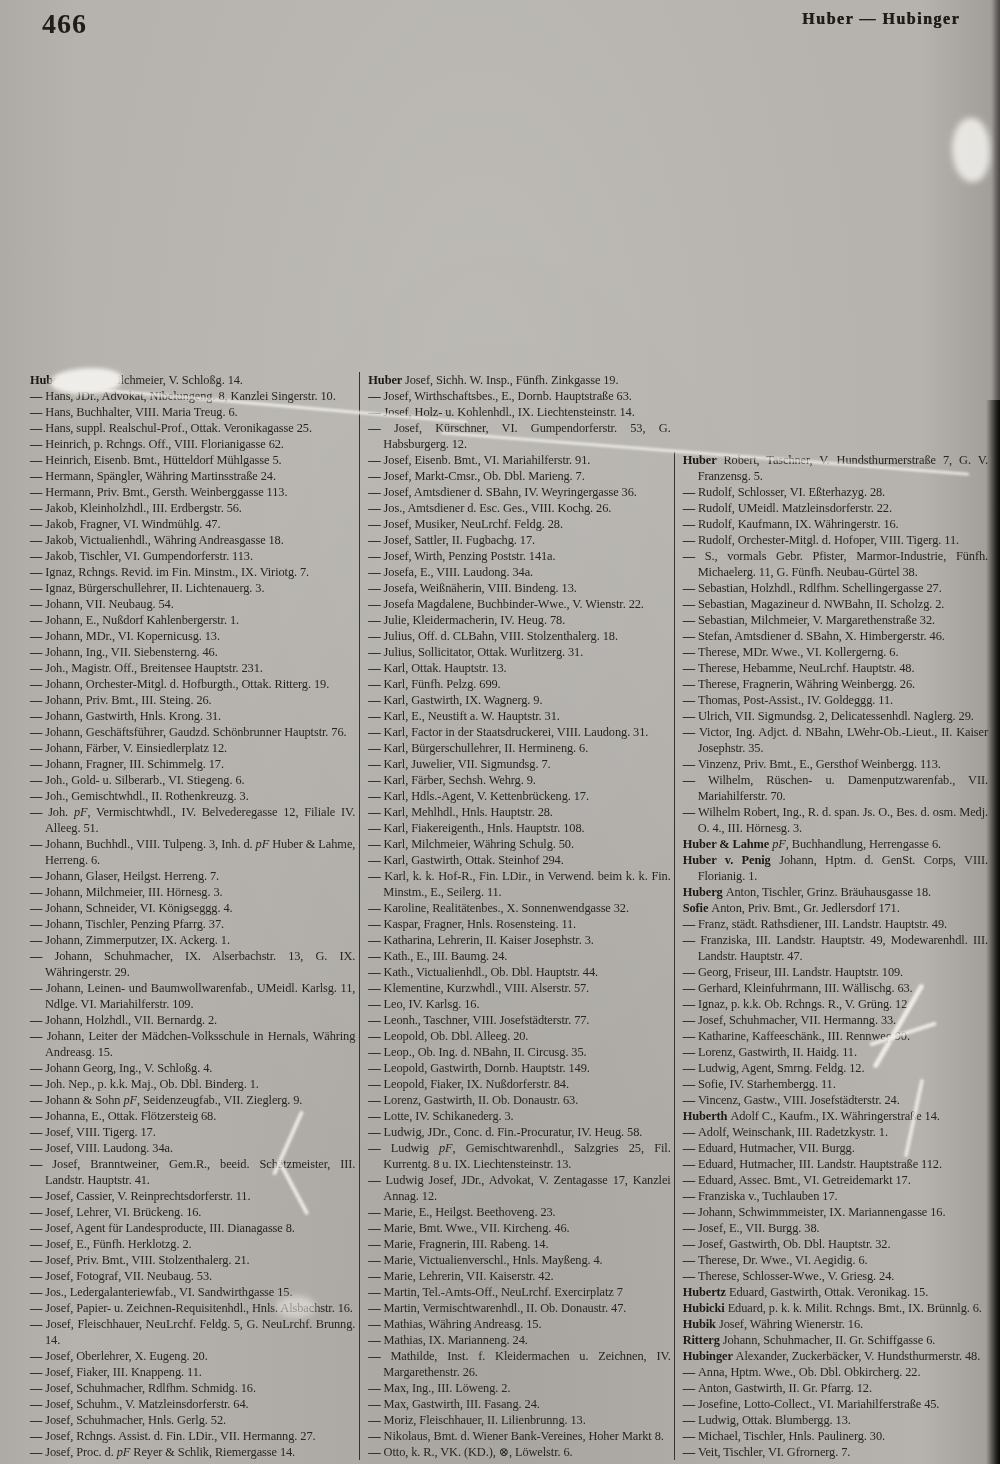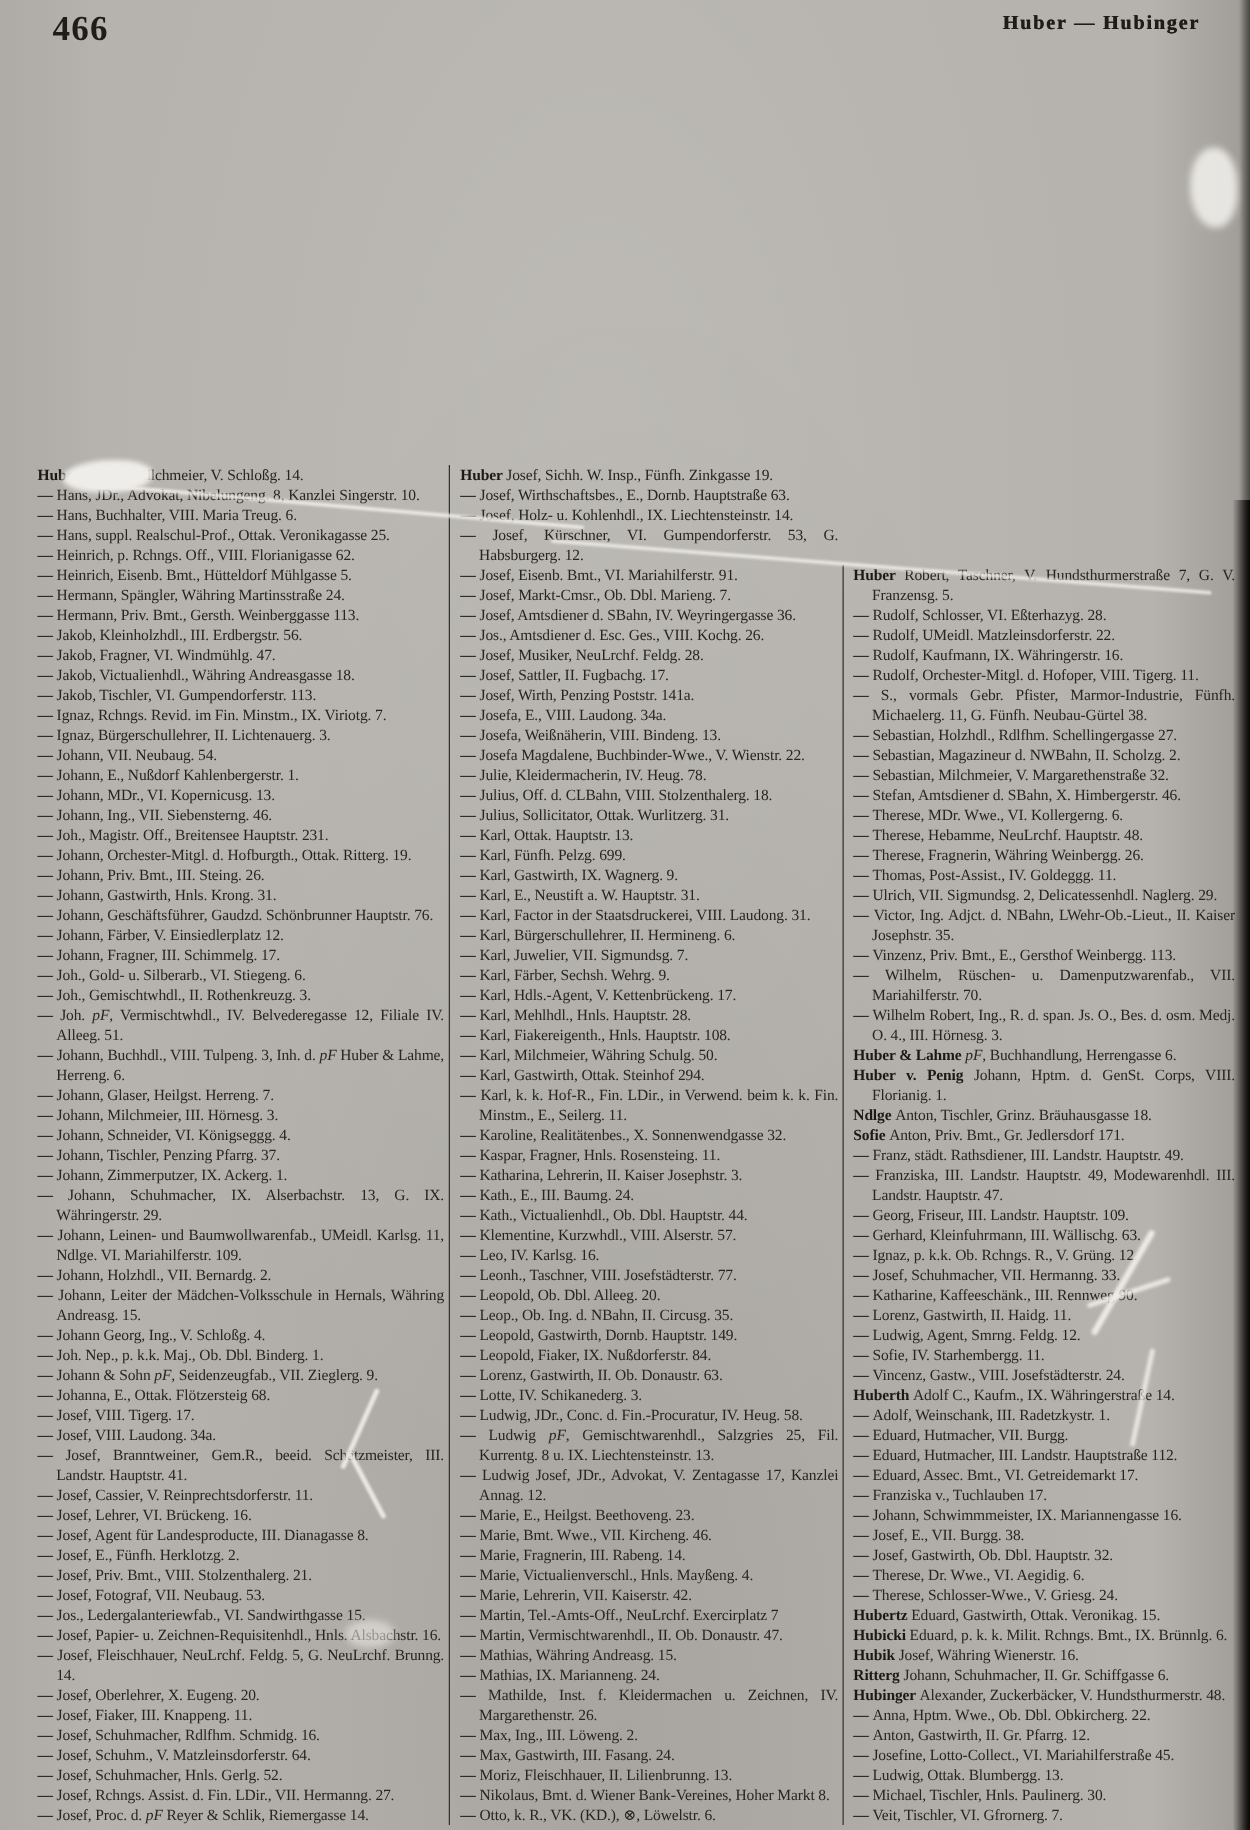--- a/index.html
+++ b/index.html
@@ -218,21 +218,21 @@
         <div class="entry"><span class="ditto">— </span>Therese, Hebamme, NeuLrchf. Hauptstr. 48.</div>
         <div class="entry"><span class="ditto">— </span>Therese, Fragnerin, Währing Weinbergg. 26.</div>
         <div class="entry"><span class="ditto">— </span>Thomas, Post-Assist., IV. Goldeggg. 11.</div>
         <div class="entry"><span class="ditto">— </span>Ulrich, VII. Sigmundsg. 2, Delicatessenhdl. Naglerg. 29.</div>
         <div class="entry"><span class="ditto">— </span>Victor, Ing. Adjct. d. NBahn, LWehr-Ob.-Lieut., II. Kaiser Josephstr. 35.</div>
         <div class="entry"><span class="ditto">— </span>Vinzenz, Priv. Bmt., E., Gersthof Weinbergg. 113.</div>
         <div class="entry"><span class="ditto">— </span>Wilhelm, Rüschen- u. Damenputzwarenfab., VII. Mariahilferstr. 70.</div>
         <div class="entry"><span class="ditto">— </span>Wilhelm Robert, Ing., R. d. span. Js. O., Bes. d. osm. Medj. O. 4., III. Hörnesg. 3.</div>
         <div class="entry"><span class="lead">Huber &amp; Lahme </span><span class="firm">pF</span>, Buchhandlung, Herrengasse 6.</div>
         <div class="entry"><span class="lead">Huber v. Penig </span>Johann, Hptm. d. GenSt. Corps, VIII. Florianig. 1.</div>
-        <div class="entry"><span class="lead">Ndlge </span>Anton, Tischler, Grinz. Bräuhausgasse 18.</div>
+        <div class="entry"><span class="lead">Huberg </span>Anton, Tischler, Grinz. Bräuhausgasse 18.</div>
         <div class="entry"><span class="lead">Sofie </span>Anton, Priv. Bmt., Gr. Jedlersdorf 171.</div>
         <div class="entry"><span class="ditto">— </span>Franz, städt. Rathsdiener, III. Landstr. Hauptstr. 49.</div>
         <div class="entry"><span class="ditto">— </span>Franziska, III. Landstr. Hauptstr. 49, Modewarenhdl. III. Landstr. Hauptstr. 47.</div>
         <div class="entry"><span class="ditto">— </span>Georg, Friseur, III. Landstr. Hauptstr. 109.</div>
         <div class="entry"><span class="ditto">— </span>Gerhard, Kleinfuhrmann, III. Wällischg. 63.</div>
         <div class="entry"><span class="ditto">— </span>Ignaz, p. k.k. Ob. Rchngs. R., V. Grüng. 12.</div>
         <div class="entry"><span class="ditto">— </span>Josef, Schuhmacher, VII. Hermanng. 33.</div>
         <div class="entry"><span class="ditto">— </span>Katharine, Kaffeeschänk., III. Rennweg 90.</div>
         <div class="entry"><span class="ditto">— </span>Lorenz, Gastwirth, II. Haidg. 11.</div>
         <div class="entry"><span class="ditto">— </span>Ludwig, Agent, Smrng. Feldg. 12.</div>

